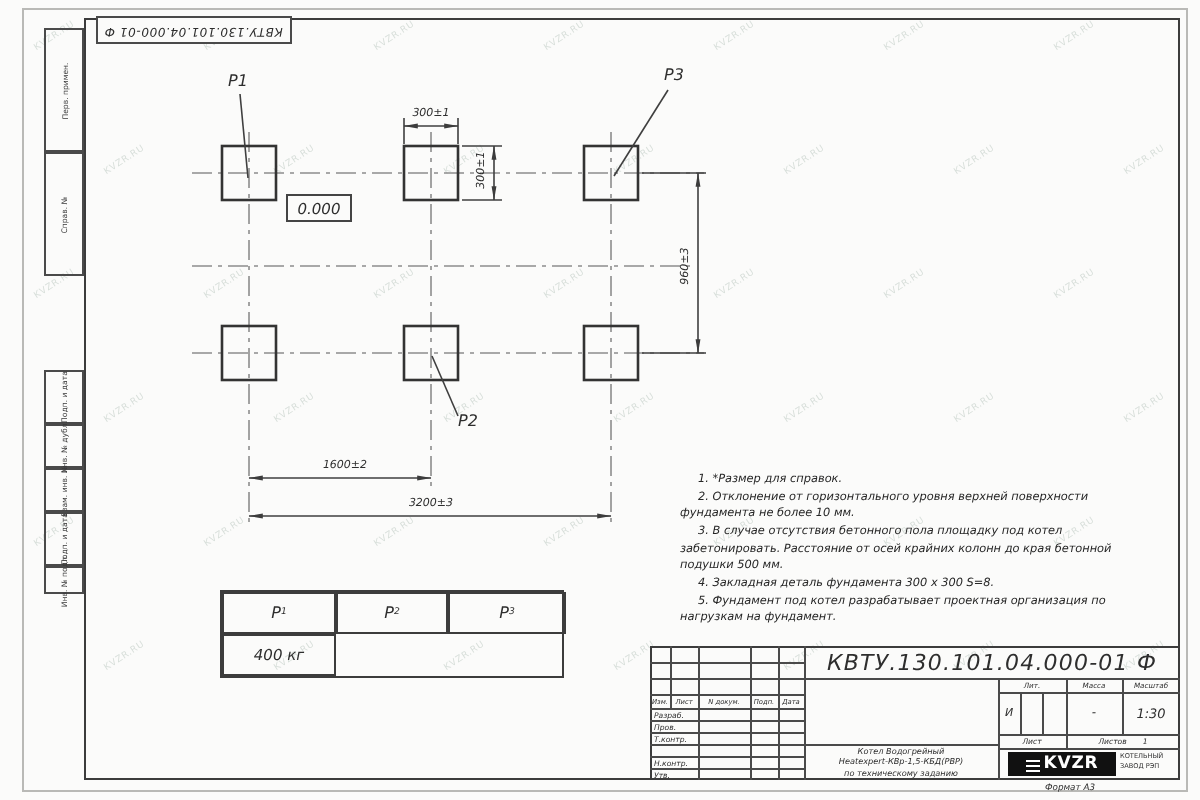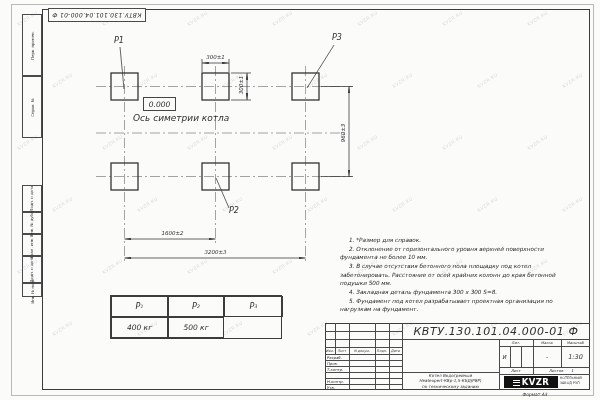--- a/index.html
+++ b/index.html
@@ -155,21 +155,20 @@
   <div class="abs it ctr" style="left:326px;top:32px;width:22px;height:10px;font-size:8px;">P3</div>
   <div class="abs it ctr" style="left:223px;top:205px;width:22px;height:10px;font-size:8px;">P2</div>
 
   <div class="abs it ctr dim" style="left:195px;top:53px;width:41px;height:8px;">300±1</div>
   <div class="abs it ctr dim rotm90" style="left:227px;top:80px;width:28px;height:10px;">300±1</div>
   <div class="abs it ctr dim rotm90" style="left:329px;top:128px;width:28px;height:10px;">960±3</div>
   <div class="abs it ctr dim" style="left:152px;top:229px;width:41px;height:8px;">1600±2</div>
   <div class="abs it ctr dim" style="left:195px;top:248px;width:41px;height:8px;">3200±3</div>
 
   <div class="abs ctr it" style="left:143px;top:97px;width:33px;height:14px;border:1px solid #444;background:#fbfbfa;font-size:7.5px;">0.000</div>
-  <div class="abs it" style="left:133px;top:113px;width:120px;height:11px;font-size:9px;">Ось симетрии котла</div>
 
   <div class="abs" style="left:340px;top:236px;width:238px;">
     <div class="note it">1. *Размер для справок.</div>
     <div class="note it">2. Отклонение от горизонтального уровня верхней поверхности фундамента не более 10 мм.</div>
     <div class="note it">3. В случае отсутствия бетонного пола площадку под котел забетонировать. Расстояние от осей крайних колонн до края бетонной подушки 500 мм.</div>
     <div class="note it">4. Закладная деталь фундамента 300 х 300 S=8.</div>
     <div class="note it">5. Фундамент под котел разрабатывает проектная организация по нагрузкам на фундамент.</div>
   </div>
 
   <div class="abs ld-table" style="left:110px;top:295px;width:172px;">
@@ -179,21 +178,20 @@
     </div>
     <div class="it" style="font-size:8px;">
       <span>P</span>
         <sub style="font-size:4.6px;">2</sub>
     </div>
     <div class="it" style="font-size:8px;">
       <span>P</span>
         <sub style="font-size:4.6px;">3</sub>
     </div>
     <div class="it" style="font-size:7.5px;">400 кг</div>
-    <div class="it" style="font-size:7.5px;">500 кг</div>
   </div>
 
   <div class="abs" style="left:325px;top:323px;width:265px;height:67px;border:1.2px solid #3c3c3c;background:transparent;"></div>
   <div class="abs" id="tb-lines" style="left:0;top:0;width:600px;height:400px;pointer-events:none;">
       <div class="tbl" style="left: 335px; top: 323px; width: 1px; height: 31px;"></div>
       <div class="tbl" style="left: 349px; top: 323px; width: 1px; height: 67px;"></div>
       <div class="tbl" style="left: 375px; top: 323px; width: 1px; height: 67px;"></div>
       <div class="tbl" style="left: 389px; top: 323px; width: 1px; height: 67px;"></div>
       <div class="tbl" style="left: 402px; top: 323px; width: 1px; height: 67px;"></div>
       <div class="tbl" style="left: 499px; top: 339px; width: 1px; height: 51px;"></div>

